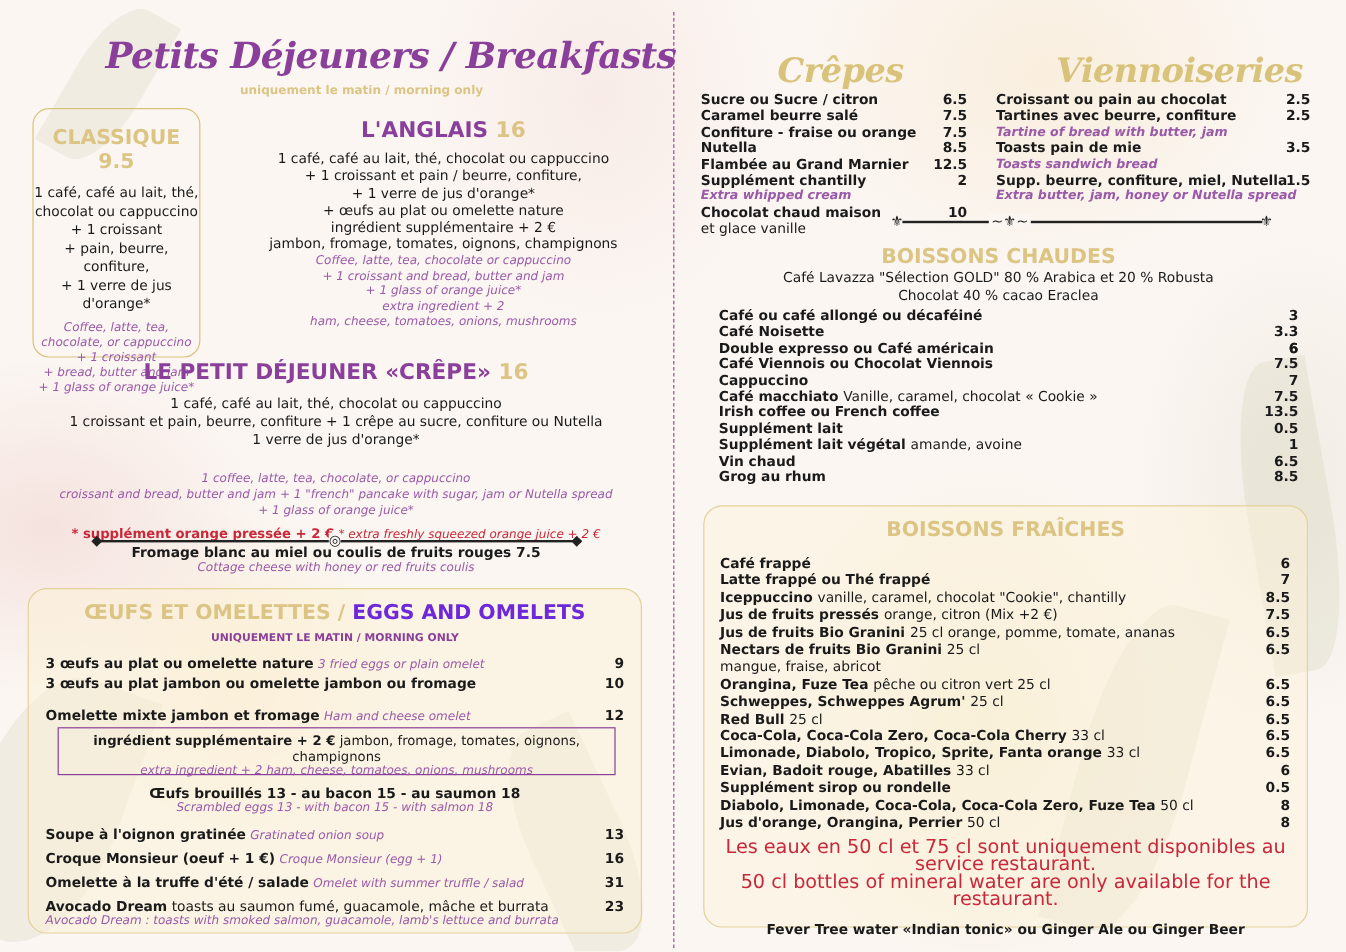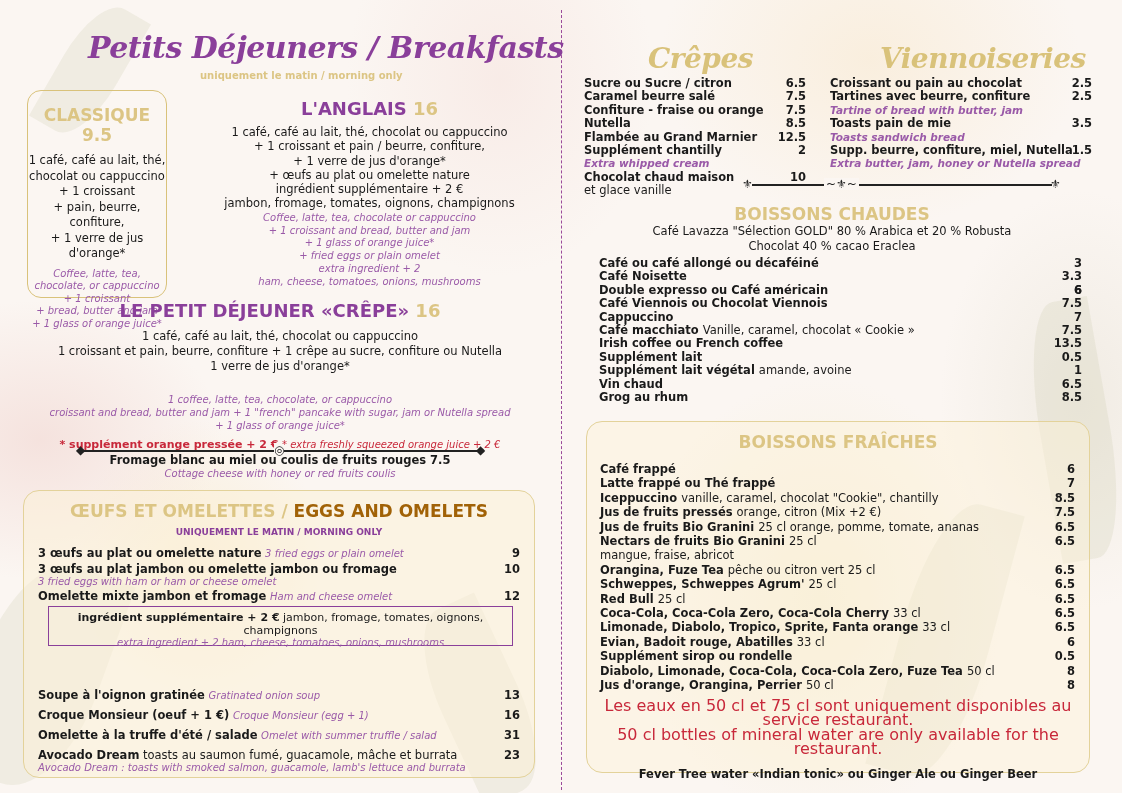--- a/index.html
+++ b/index.html
@@ -70,21 +70,21 @@
   .fromage .d { font-size: 11.5px; }
   .fromage .e { font-size: 10px; font-style: italic; color:#9a5aa8; margin-top: 1px; }
 
   .oeufs-box {
     position:absolute; left: 23px; top: 490px; width: 512px; height: 288px;
     border: 1.5px solid #e3d29a; border-radius: 16px;
     background: rgba(252,240,215,0.55);
   }
   .oeufs-box .t { position:absolute; left:0; right:0; top: 10px; text-align:center; font-size: 17px; font-weight:bold; }
   .oeufs-box .t .g { color:#dcc584; }
-  .oeufs-box .t .p { color:#a16207; }
+  .oeufs-box .t .p { color:#6d28d9; }
   .oeufs-box .s { position:absolute; left:0; right:0; top: 36px; text-align:center; font-size: 9px; font-weight:bold; color:#8a3f9a; }
   .row { position:absolute; left: 14px; right: 14px; font-size: 11.5px; white-space: nowrap; }
   .row .price { position:absolute; right: 0; top: 0; font-weight:bold; }
   .row .en { font-style: italic; color:#9a5aa8; font-size: 10px; }
   .row .sub { display:block; font-style: italic; color:#9a5aa8; font-size: 10px; }
   .extra-box {
     position:absolute; left: 24px; top: 115px; width: 465px; height: 40px;
     border: 1.5px solid #8a3f9a; text-align:center; font-size: 11px; padding-top: 4px;
   }
   .extra-box .e { font-style: italic; color:#9a5aa8; font-size: 10px; }
@@ -158,21 +158,20 @@
       <div>+ 1 croissant et pain / beurre, confiture,</div>
       <div>+ 1 verre de jus d'orange*</div>
       <div>+ œufs au plat ou omelette nature</div>
       <div>ingrédient supplémentaire + 2 €</div>
       <div>jambon, fromage, tomates, oignons, champignons</div>
     </div>
     <div class="e">
       <div>Coffee, latte, tea, chocolate or cappuccino</div>
       <div>+ 1 croissant and bread, butter and jam</div>
       <div>+ 1 glass of orange juice*</div>
-      <div>+ fried eggs or plain omelet</div>
       <div>extra ingredient + 2</div>
       <div>ham, cheese, tomatoes, onions, mushrooms</div>
     </div>
   </div>
 
   <div class="crepe-bf">
     <div class="t"><b>LE PETIT DÉJEUNER «CRÊPE»</b> <span>16</span></div>
     <div class="d">
       <div>1 café, café au lait, thé, chocolat ou cappuccino</div>
       <div>1 croissant et pain, beurre, confiture + 1 crêpe au sucre, confiture ou Nutella</div>
@@ -202,33 +201,36 @@
   <div class="oeufs-box">
     <div class="t"><span class="g">ŒUFS ET OMELETTES</span><span class="g"> / </span><span class="p">EGGS AND OMELETS</span></div>
     <div class="s">UNIQUEMENT LE MATIN / MORNING ONLY</div>
 
     <div class="row" style="top:55px;">
       <b>3 œufs au plat ou omelette nature</b> <span class="en">3 fried eggs or plain omelet</span>
       <span class="price">9</span>
     </div>
     <div class="row" style="top:71px;">
       <b>3 œufs au plat jambon ou omelette jambon ou fromage</b>
-      <span class="sub">3 fried eggs with ham or ham or cheese omelet</span>
       <span class="price">10</span>
     </div>
     <div class="row" style="top:98px;">
       <b>Omelette mixte jambon et fromage</b> <span class="en">Ham and cheese omelet</span>
       <span class="price">12</span>
     </div>
 
     <div class="extra-box">
       <div><b>ingrédient supplémentaire + 2 €</b> <span>jambon, fromage, tomates, oignons, champignons</span></div>
       <div class="e">extra ingredient + 2  ham, cheese, tomatoes, onions, mushrooms</div>
     </div>
 
+    <div class="scr">
+      <div>Œufs brouillés 13 - au bacon 15 - au saumon 18</div>
+      <div class="e">Scrambled eggs 13 - with bacon 15 - with salmon 18</div>
+    </div>
 
     <div class="row" style="top:197px;">
       <b>Soupe à l'oignon gratinée</b> <span class="en">Gratinated onion soup</span>
       <span class="price">13</span>
     </div>
     <div class="row" style="top:217px;">
       <b>Croque Monsieur (oeuf + 1 €)</b> <span class="en">Croque Monsieur (egg + 1)</span>
       <span class="price">16</span>
     </div>
     <div class="row" style="top:237px;">

